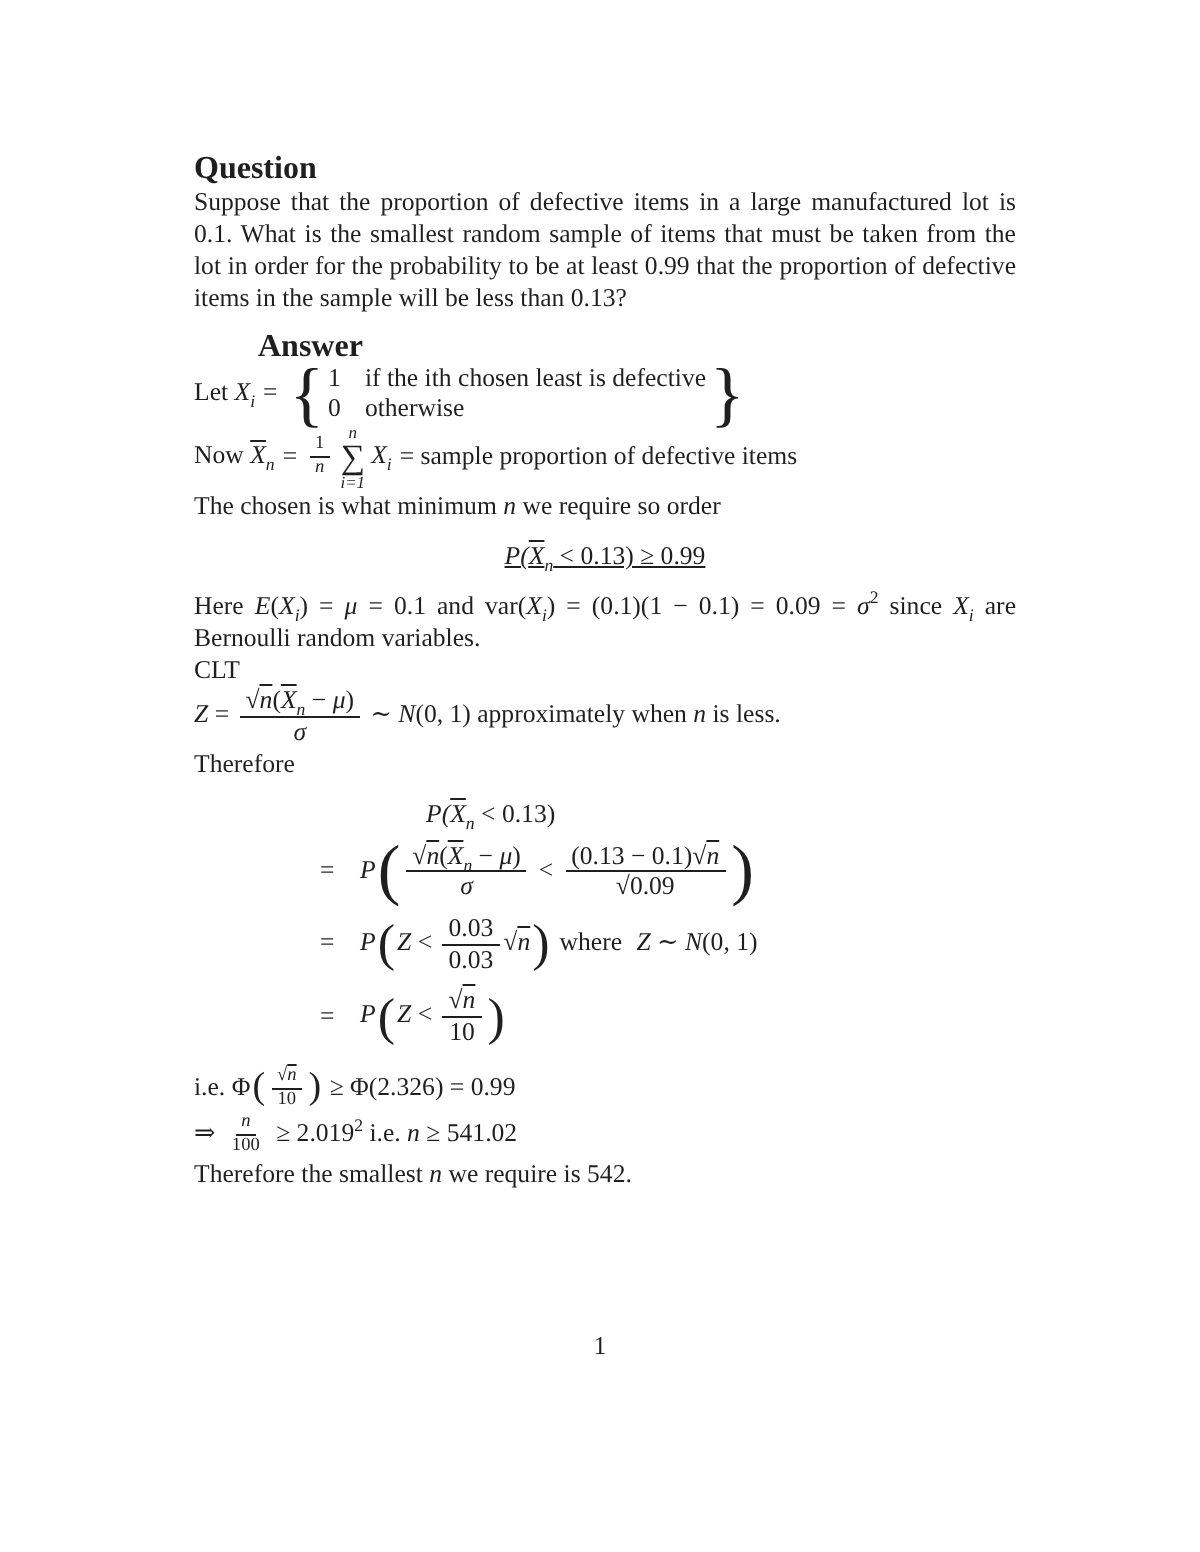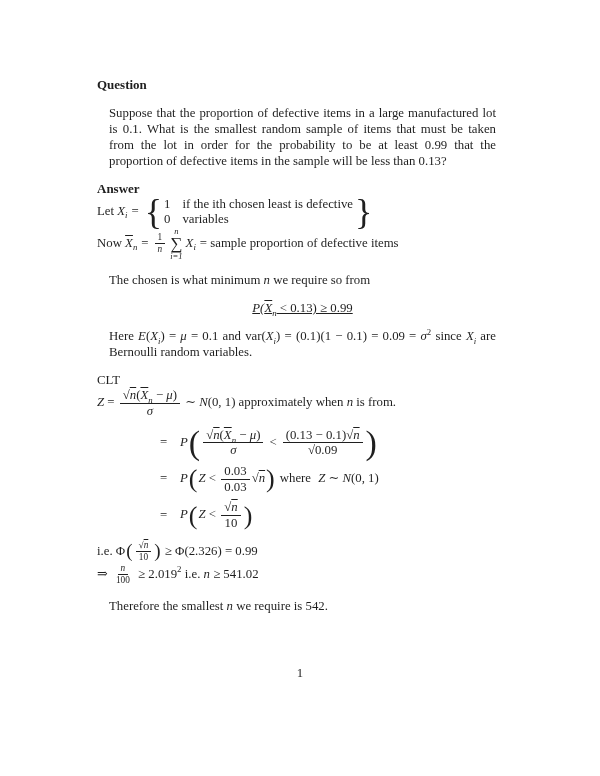--- a/index.html
+++ b/index.html
@@ -1,20 +1,20 @@
 <!DOCTYPE html>
 <html><head>
 <meta charset="utf-8">
 <style>
   html,body{margin:0;padding:0;background:#ffffff;}
   .page{position:relative;width:600px;height:776px;background:#ffffff;overflow:hidden;
         font-family:"Liberation Serif","DejaVu Serif",serif;color:#1f1f1f;font-size:12.8px;line-height:16px;}
   .content{position:absolute;left:97px;top:77px;width:411px;}
-  .heading{font-weight:700;font-size:13px;line-height:16px;}
-  .para{margin:12px;text-align:justify;}
+  .heading{font-weight:700;font-size:16px;line-height:16px;}
+  .para{margin:0;text-align:justify;}
   .it{font-style:italic;}
   sub{font-size:8.8px;line-height:0;font-style:italic;}
   sup{font-size:8.8px;line-height:0;}
   .ovl{text-decoration:overline;}
   .mline{margin:0;white-space:nowrap;}
   .sp{margin:0 4px;}
   
   .frac{display:inline-flex;flex-direction:column;align-items:center;vertical-align:middle;
         line-height:1.15;margin:0 2px;text-align:center;}
   .frac .num{border-bottom:1px solid #1f1f1f;padding:0 3px;}
@@ -33,73 +33,77 @@
   .bp2{font-size:26px;vertical-align:middle;line-height:0;margin:0 1px;}
   .mp{font-size:19px;vertical-align:middle;line-height:0;margin:0 1px;}
   
   .eqblock{margin:9px 0 9px 63px;}
   .eqrow{margin:6px 0;white-space:nowrap;}
   .rel{display:inline-block;width:20px;}
   .row1-indent{display:inline-block;width:33px;}
   .ctr{text-align:center;margin:9px 0;text-decoration:underline;}
   .ul{}
   .footer{position:absolute;top:665px;left:0;width:600px;text-align:center;}
-  .mt{margin-top:9px;}
+  .mt{margin-top:9px;margin-left:32px;}
 </style>
 </head>
 <body>
 
 <div class="page">
   <div class="content">
 
     <div class="heading">Question</div>
     <p class="para">Suppose that the proportion of defective items in a large manufactured lot is 0.1. What is the smallest random sample of items that must be taken from the lot in order for the probability to be at least 0.99 that the proportion of defective items in the sample will be less than 0.13?</p>
 
     <div class="heading mt">Answer</div>
 
     <div class="mline">
       <span>Let </span><span class="it">X</span><sub>i</sub><span class="sp">=</span><span class="brace">{</span><span class="case-grid">
           <span>1</span>
           <span>if the ith chosen least is defective</span>
           <span>0</span>
-          <span>variables</span>
+          <span>otherwise</span>
         </span><span class="brace">}</span>
     </div>
 
     <div class="mline">
       <span>Now </span><span class="it ovl">X</span><sub>n</sub><span class="sp">=</span><span class="frac sfrac">
           <span class="num">1</span>
           <span class="den it">n</span>
         </span><span class="sum">
           <span class="it">n</span>
           <span class="sym">∑</span>
           <span class="it">i=1</span>
         </span><span class="it">X</span><sub>i</sub><span class="sp">= sample proportion of defective items</span>
     </div>
 
-    <p class="para"><span>The chosen is what minimum </span><span class="it">n</span><span> we require so from</span></p>
+    <p class="para"><span>The chosen is what minimum </span><span class="it">n</span><span> we require so order</span></p>
 
     <div class="ctr">
       <span class="it">P(</span><span class="it ovl">X</span><sub>n</sub><span> &lt; 0.13) ≥ 0.99</span>
     </div>
 
     <p class="para"><span>Here </span><span class="it">E</span><span>(</span><span class="it">X</span><sub>i</sub><span>) = </span><span class="it">μ</span><span> = 0.1 and var(</span><span class="it">X</span><sub>i</sub><span>) = (0.1)(1 − 0.1) = 0.09 = </span><span class="it">σ</span><sup>2</sup><span> since </span><span class="it">X</span><sub>i</sub><span> are Bernoulli random variables.</span></p>
 
     <div>CLT</div>
 
     <div class="mline">
       <span class="it">Z</span><span> = </span><span class="frac">
           <span class="num"><span>√</span><span class="ovl it">n</span><span>(</span><span class="it ovl">X</span><sub>n</sub><span> − </span><span class="it">μ</span><span>)</span></span>
           <span class="den it">σ</span>
-        </span><span> ∼ </span><span class="it">N</span><span>(0, 1) approximately when </span><span class="it">n</span><span> is from.</span>
+        </span><span> ∼ </span><span class="it">N</span><span>(0, 1) approximately when </span><span class="it">n</span><span> is less.</span>
     </div>
 
+    <div>Therefore</div>
 
     <div class="eqblock">
 
+      <div class="eqrow">
+        <span class="rel"></span><span class="row1-indent"></span><span class="it">P(</span><span class="it ovl">X</span><sub>n</sub><span> &lt; 0.13)</span>
+      </div>
 
       <div class="eqrow">
         <span class="rel">=</span><span class="it">P</span><span class="bp1">(</span><span class="frac">
             <span class="num"><span>√</span><span class="ovl it">n</span><span>(</span><span class="it ovl">X</span><sub>n</sub><span> − </span><span class="it">μ</span><span>)</span></span>
             <span class="den it">σ</span>
           </span><span class="sp">&lt;</span><span class="frac">
             <span class="num"><span>(0.13 − 0.1)</span><span>√</span><span class="ovl it">n</span></span>
             <span class="den"><span>√</span><span class="ovl">0.09</span></span>
           </span><span class="bp1">)</span>
       </div>

